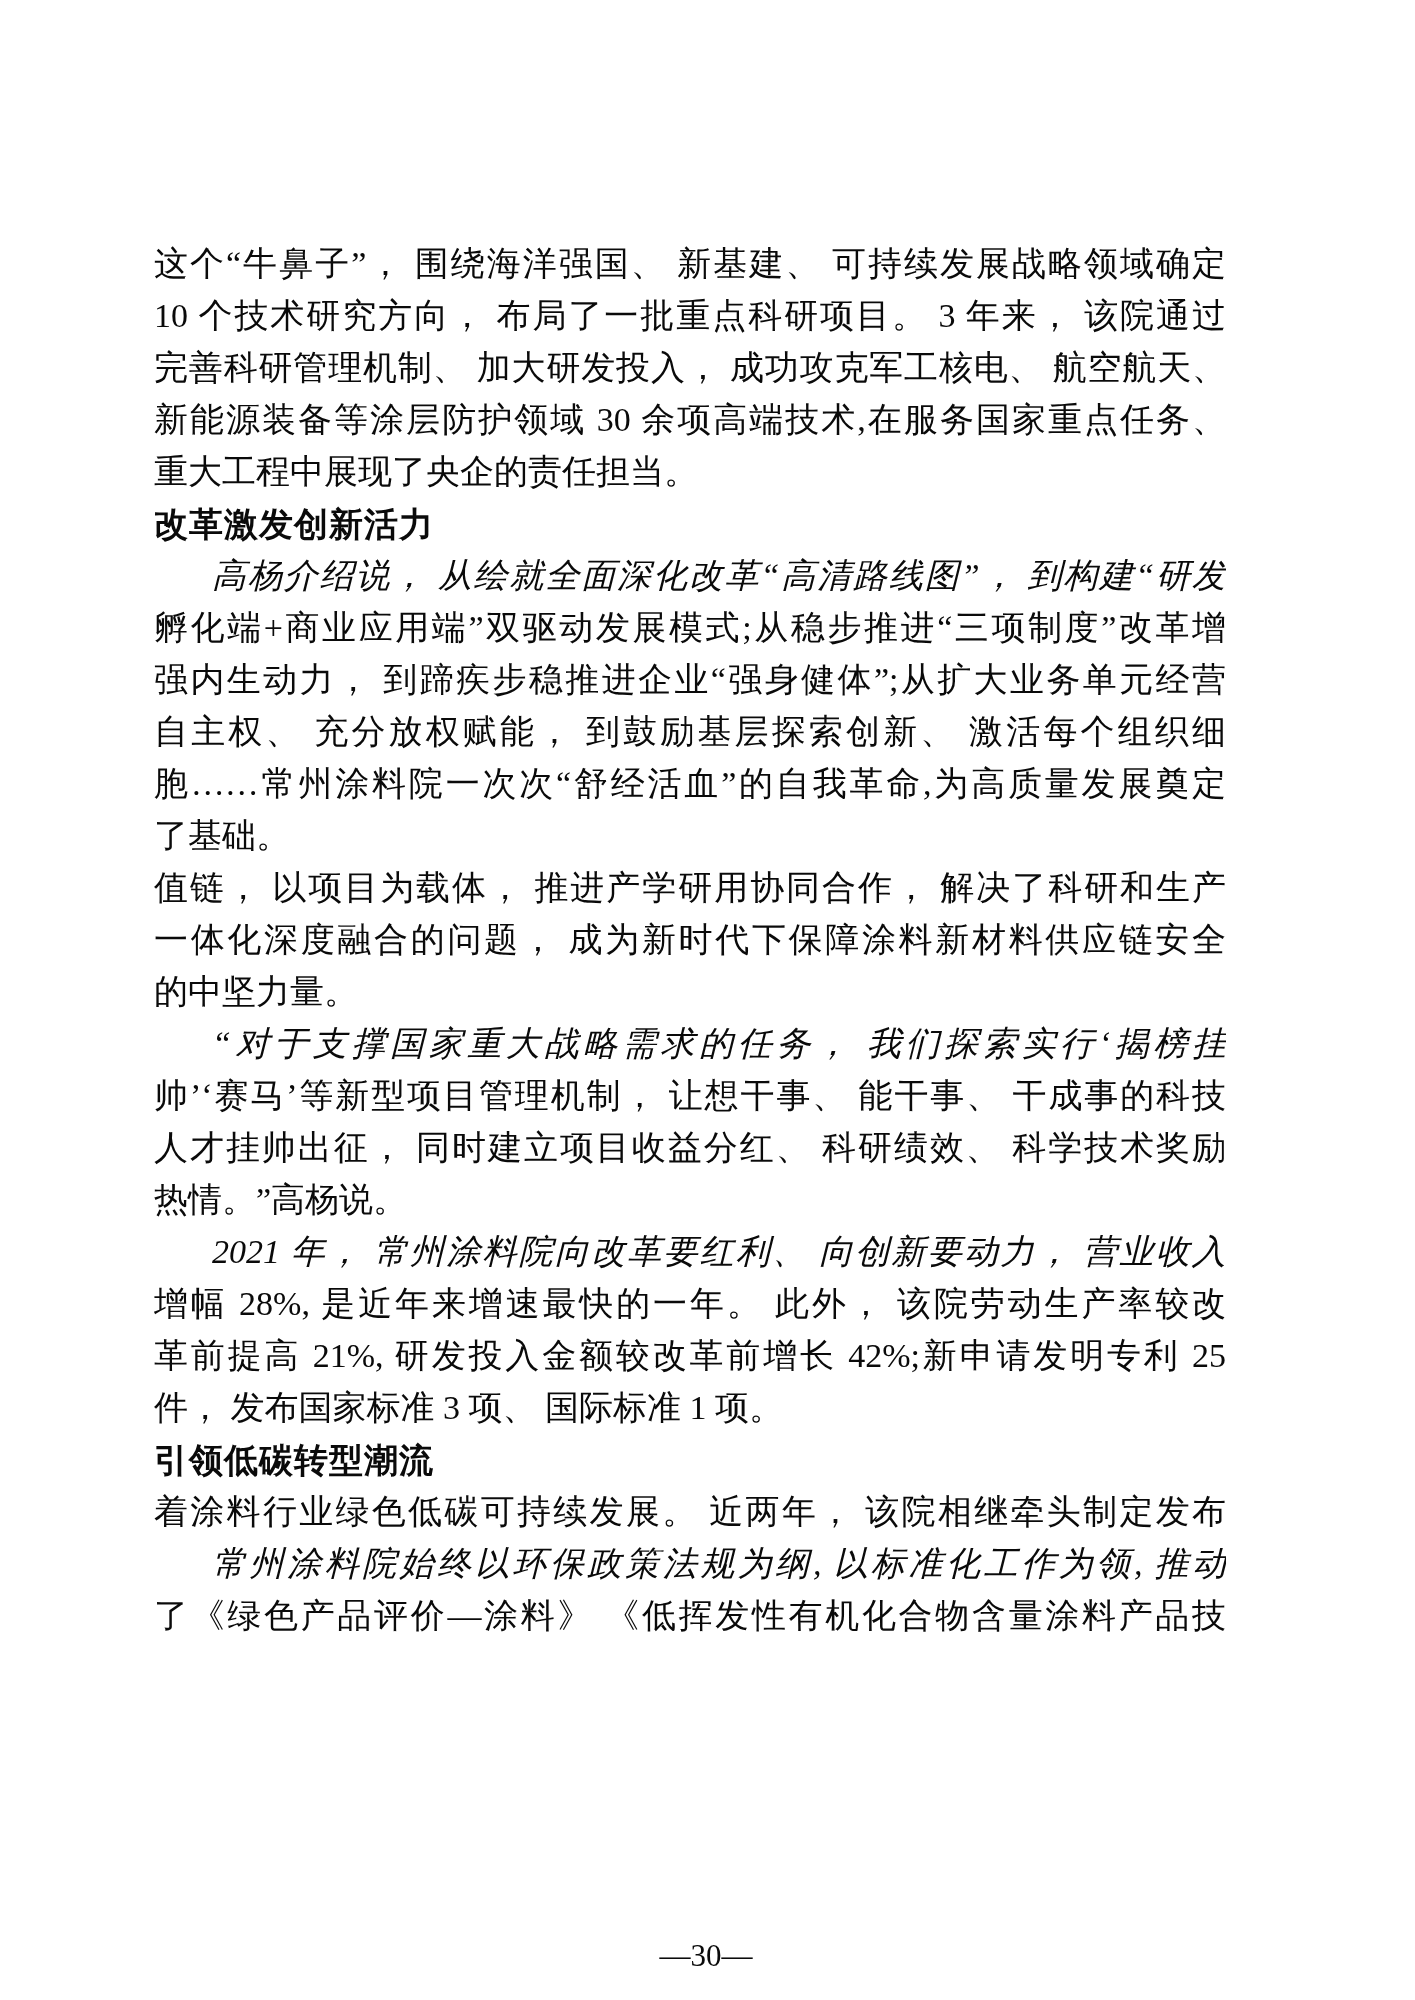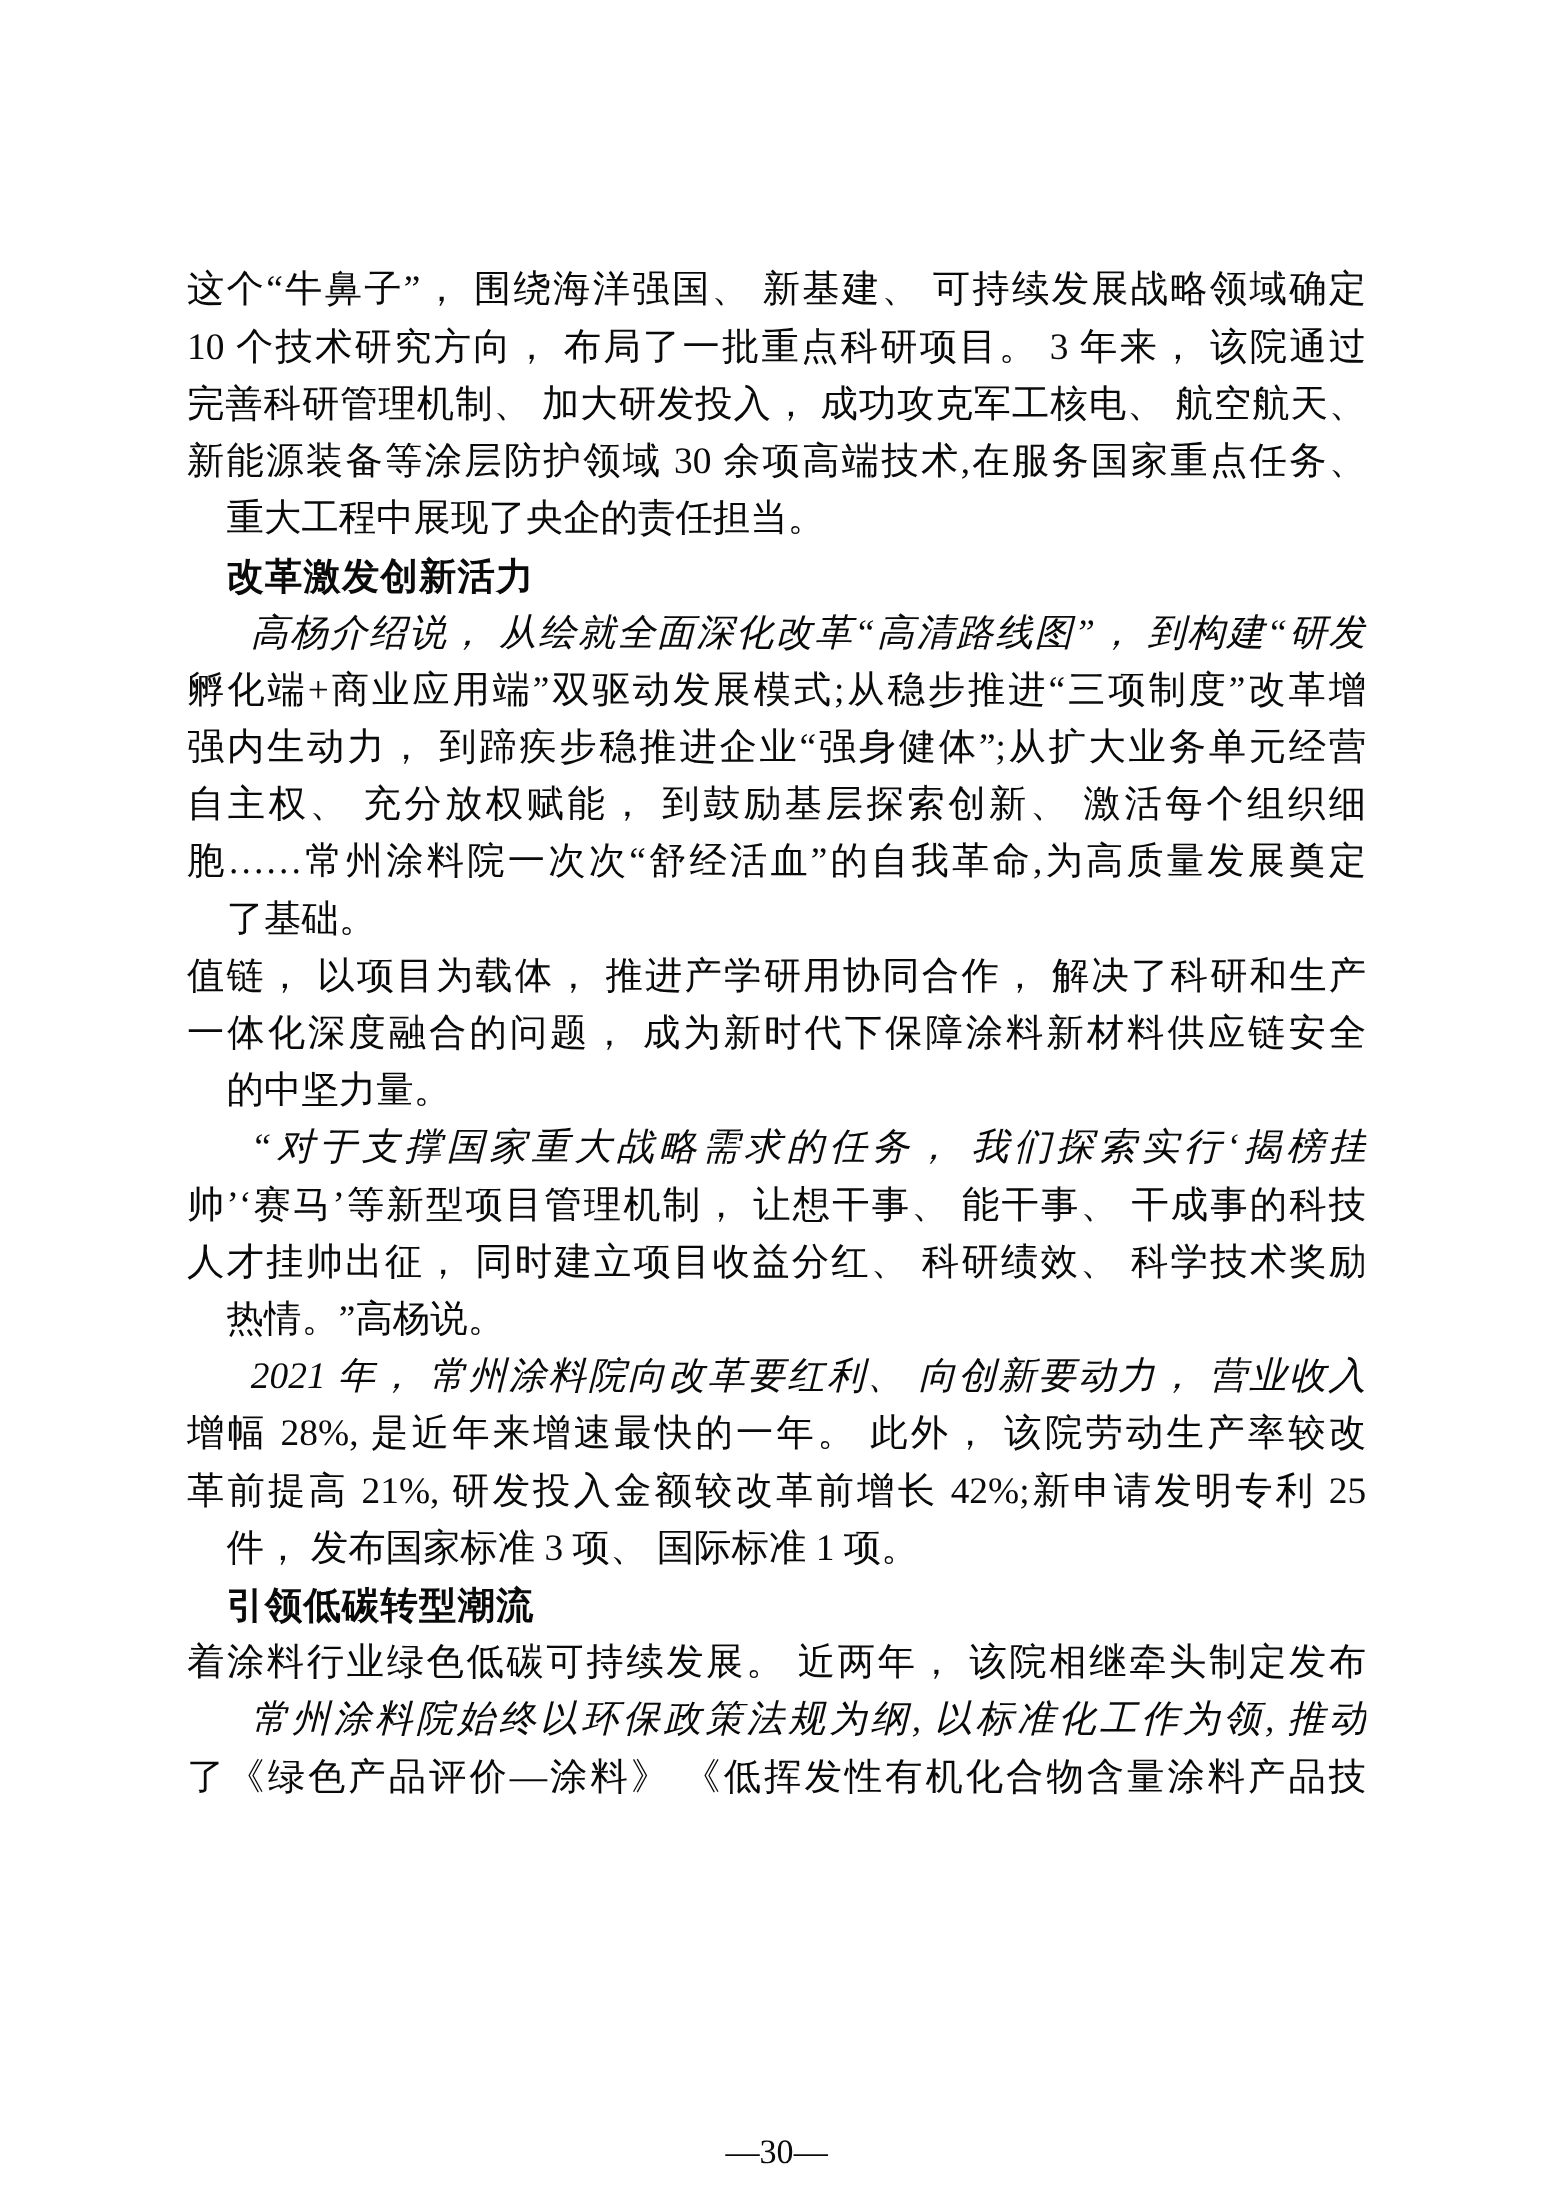--- a/index.html
+++ b/index.html
@@ -11,37 +11,36 @@
     position: relative;
     width: 1415px;
     height: 2000px;
     background: #ffffff;
     color: #0a0a0a;
     font-family: "Liberation Serif", "DejaVu Serif", serif;
     overflow: hidden;
   }
   .text-block {
     position: absolute;
-    left: 170px;
+    left: 154px;
     top: 238px;
     width: 1072px;
   }
   .doc-line {
     font-size: 34px;
     line-height: 52px;
     height: 52px;
     text-align: justify;
     text-align-last: justify;
     white-space: normal;
     overflow: hidden;
   }
   .doc-line.last {
     text-align: left;
     text-align-last: left;
-    margin-left: 36px;
   }
   .doc-line.heading {
     font-family: "Liberation Sans", "DejaVu Sans", sans-serif;
     font-weight: bold;
     text-align: left;
     text-align-last: left;
     letter-spacing: 1px;
   }
   .doc-line.body-first {
     text-indent: 58px;

